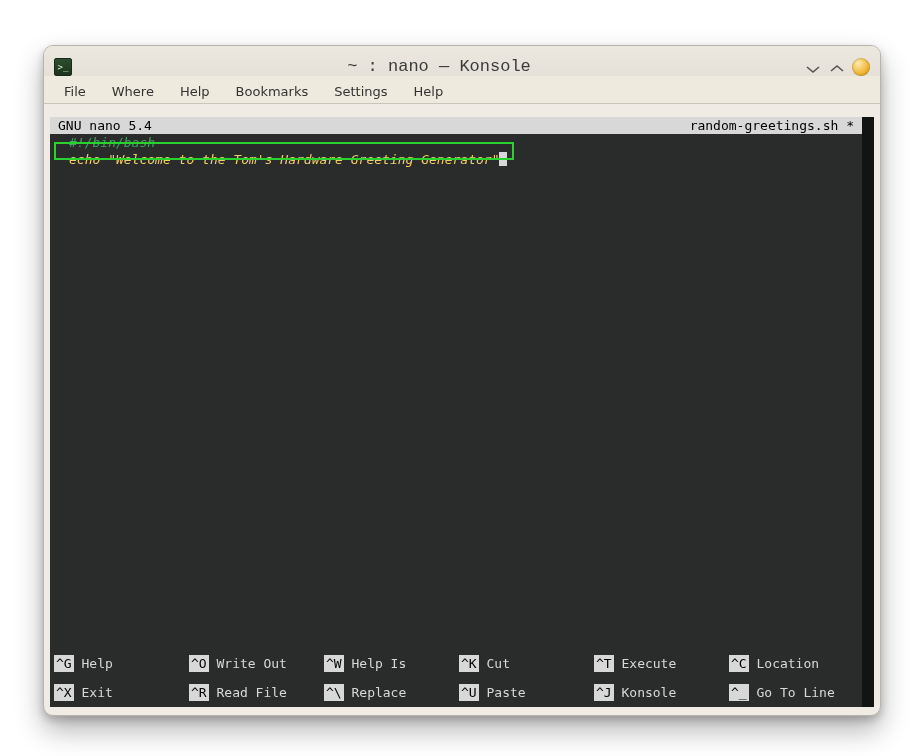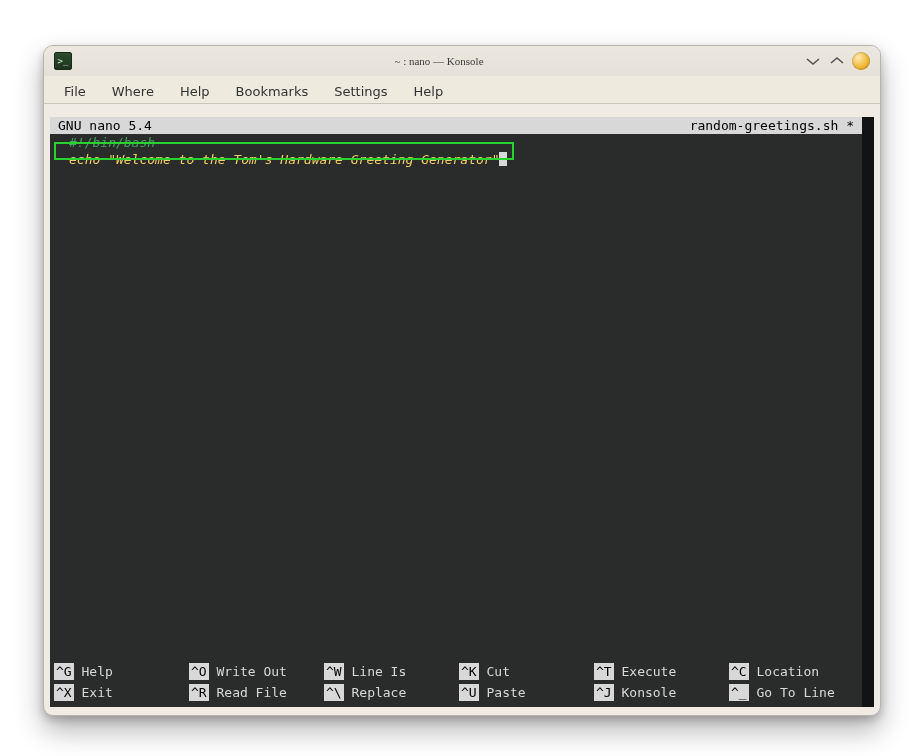--- a/index.html
+++ b/index.html
@@ -13,22 +13,22 @@
     position:absolute; left:43px; top:45px; width:838px; height:671px;
     background:#f0ece5;
     border:1px solid #b8b4ad;
     border-radius:10px;
     box-shadow:0 14px 28px rgba(0,0,0,0.30),0 4px 8px rgba(0,0,0,0.20);
     display:flex; flex-direction:column;
     overflow:hidden;
   }
   
   .titlebar {
-    height:30px; display:flex; align-items:center; padding:0 10px;
-    font-family:Liberation Serif, serif; font-size:11px; color:#3a3a3a;
+    height:30px; display:flex; align-items:flex-end; padding:0 10px;
+    font-family:Liberation Mono, monospace; font-size:17px; color:#3a3a3a;
     background:linear-gradient(#ece8e0,#e5e1d8);
   }
   .titlebar .tb-icon {
     width:18px; height:18px; margin-right:8px;
     background:linear-gradient(#2e4d2e,#1d331d);
     border:1px solid #1a2a1a; border-radius:2px;
     display:flex;align-items:center;justify-content:center;
   }
   .titlebar .tb-icon::after{content:">_";font:9px/1 monospace;color:#cfe8cf;}
   .titlebar .title { flex:1; text-align:center; }
@@ -66,21 +66,21 @@
     position:absolute; border:2px solid #29d32f;
     pointer-events:none;
   }
   .cursor {
     display:inline-block; width:8px; height:14px; background:#d8d8d8; vertical-align:-2px;
   }
   
   .short {
     position:absolute; left:0; right:0; bottom:6px;
     display:grid; grid-template-columns:repeat(6,1fr);
-    gap:4px 6px; padding:0 4px;
+    gap:12px 6px; padding:0 4px;
   }
   .sc { white-space:nowrap; }
   .sc .key { display:inline-block; background:#d8d8d8; color:#000; padding:0 2px; }
   .sc .lab { color:#d8d8d8; }
 </style>
 </head>
 <body>
 
 <div class="window">
 
@@ -118,21 +118,21 @@
     </div>
 
     <div class="line shebang">#!/bin/bash</div>
     <div class="line"><span class="echo-line">echo "Welcome to the Tom's Hardware Greeting Generator"</span><span class="cursor"></span></div>
 
     <div class="hl-box" style="left:4px;top:25px;width:460px;height:18px;"></div>
 
     <div class="short">
       <span class="sc"><span class="key">^G</span> <span class="lab">Help</span></span>
       <span class="sc"><span class="key">^O</span> <span class="lab">Write Out</span></span>
-      <span class="sc"><span class="key">^W</span> <span class="lab">Line Is</span></span>
+      <span class="sc"><span class="key">^W</span> <span class="lab">Help Is</span></span>
       <span class="sc"><span class="key">^K</span> <span class="lab">Cut</span></span>
       <span class="sc"><span class="key">^T</span> <span class="lab">Execute</span></span>
       <span class="sc"><span class="key">^C</span> <span class="lab">Location</span></span>
 
       <span class="sc"><span class="key">^X</span> <span class="lab">Exit</span></span>
       <span class="sc"><span class="key">^R</span> <span class="lab">Read File</span></span>
       <span class="sc"><span class="key">^\</span> <span class="lab">Replace</span></span>
       <span class="sc"><span class="key">^U</span> <span class="lab">Paste</span></span>
       <span class="sc"><span class="key">^J</span> <span class="lab">Konsole</span></span>
       <span class="sc"><span class="key">^_</span> <span class="lab">Go To Line</span></span>

